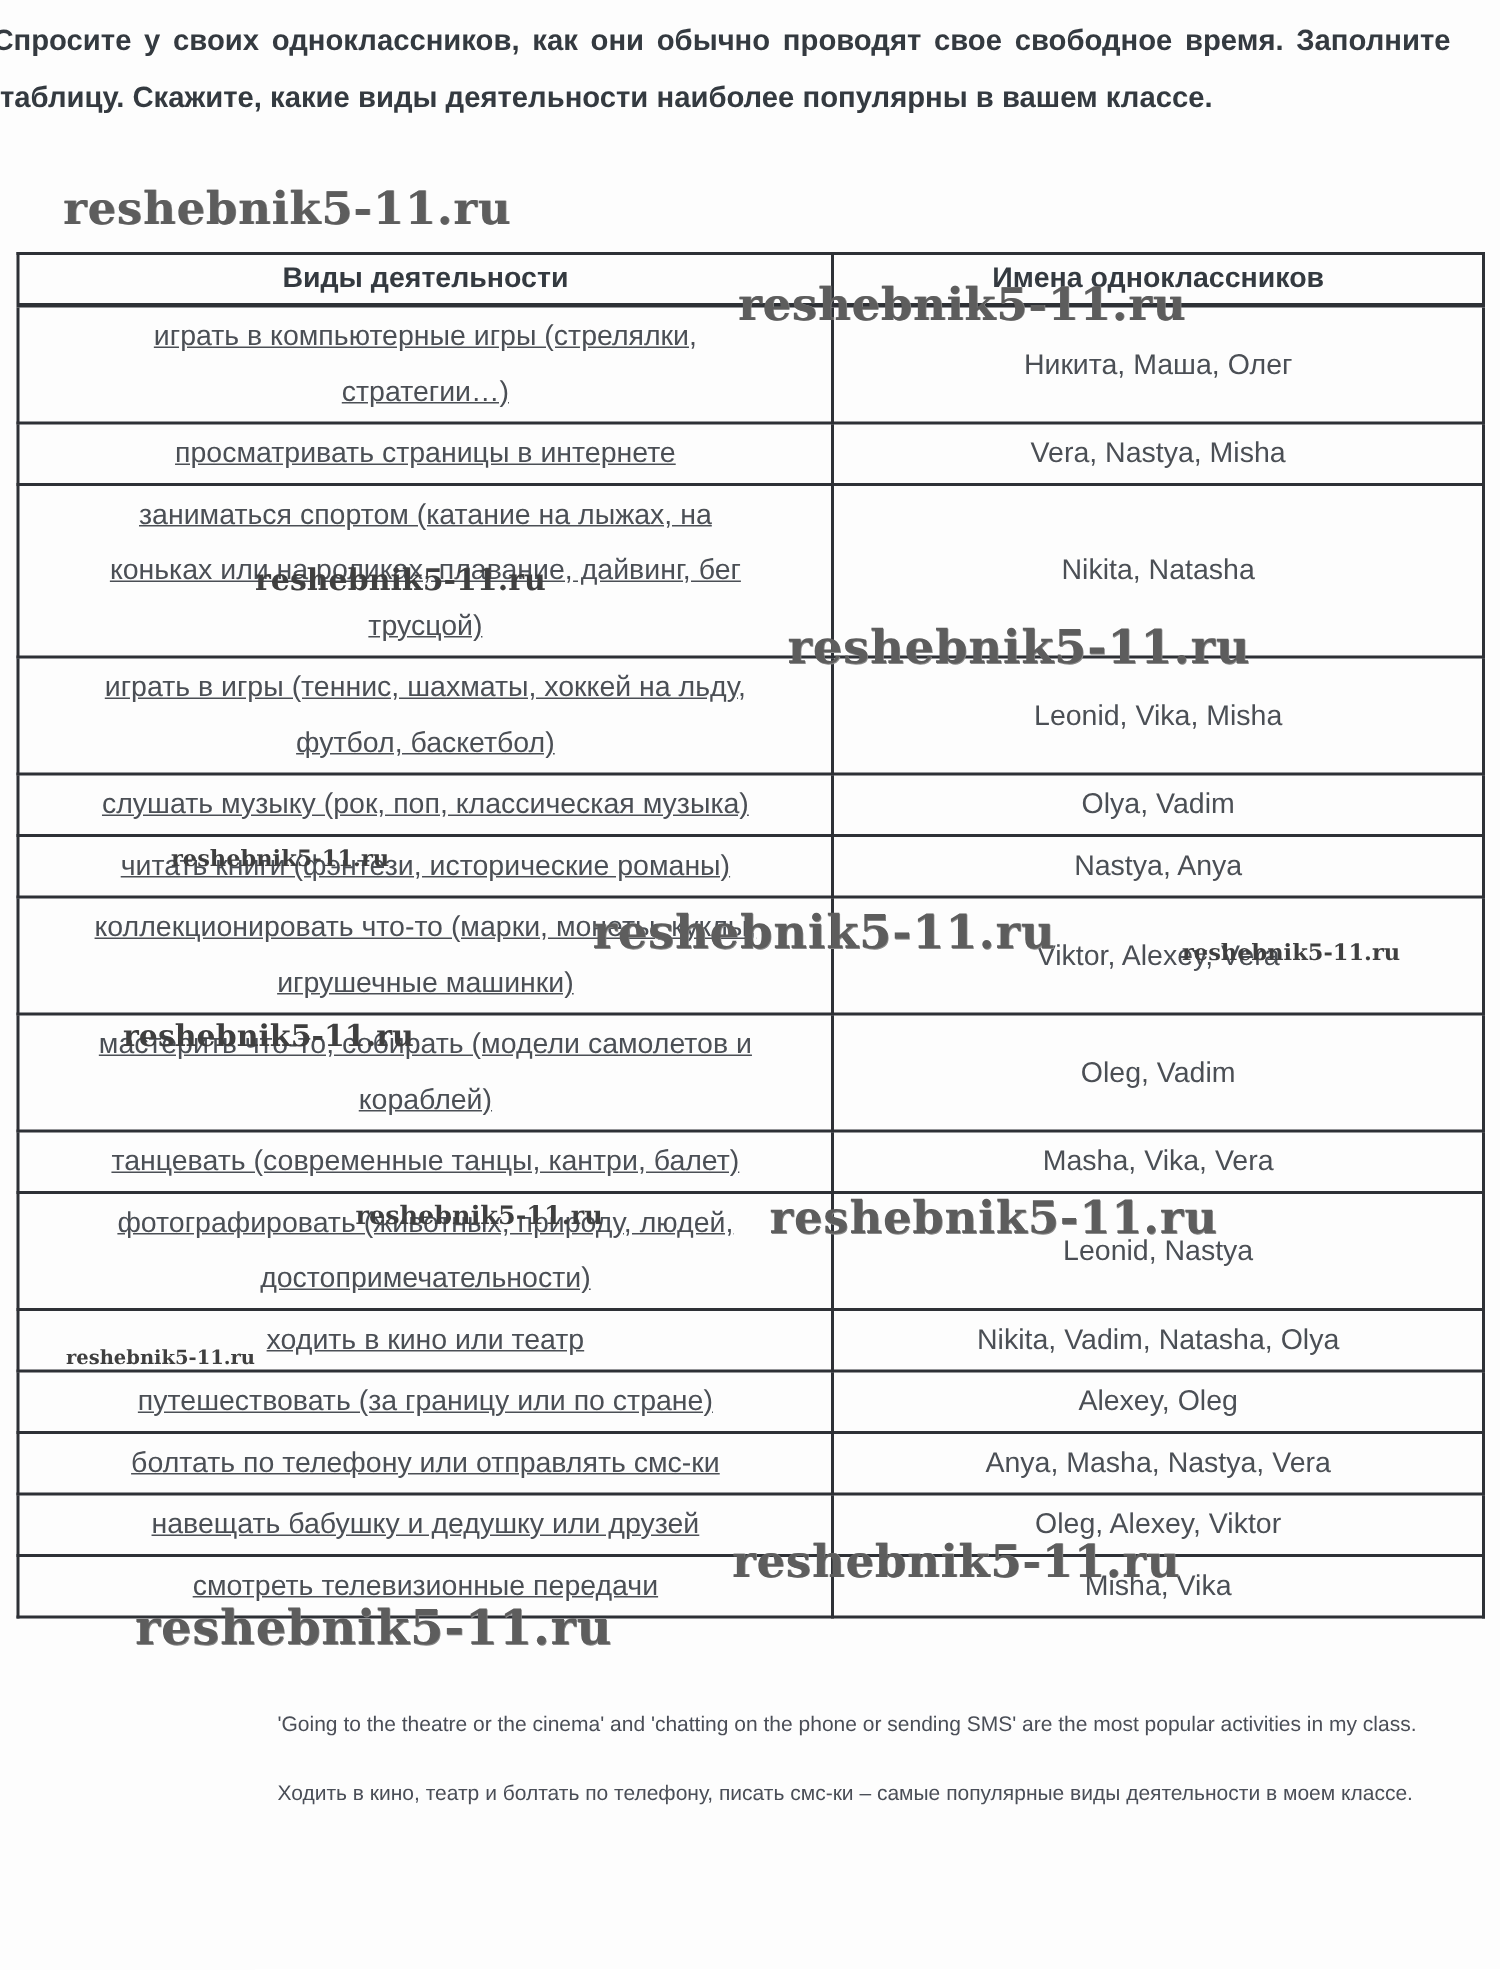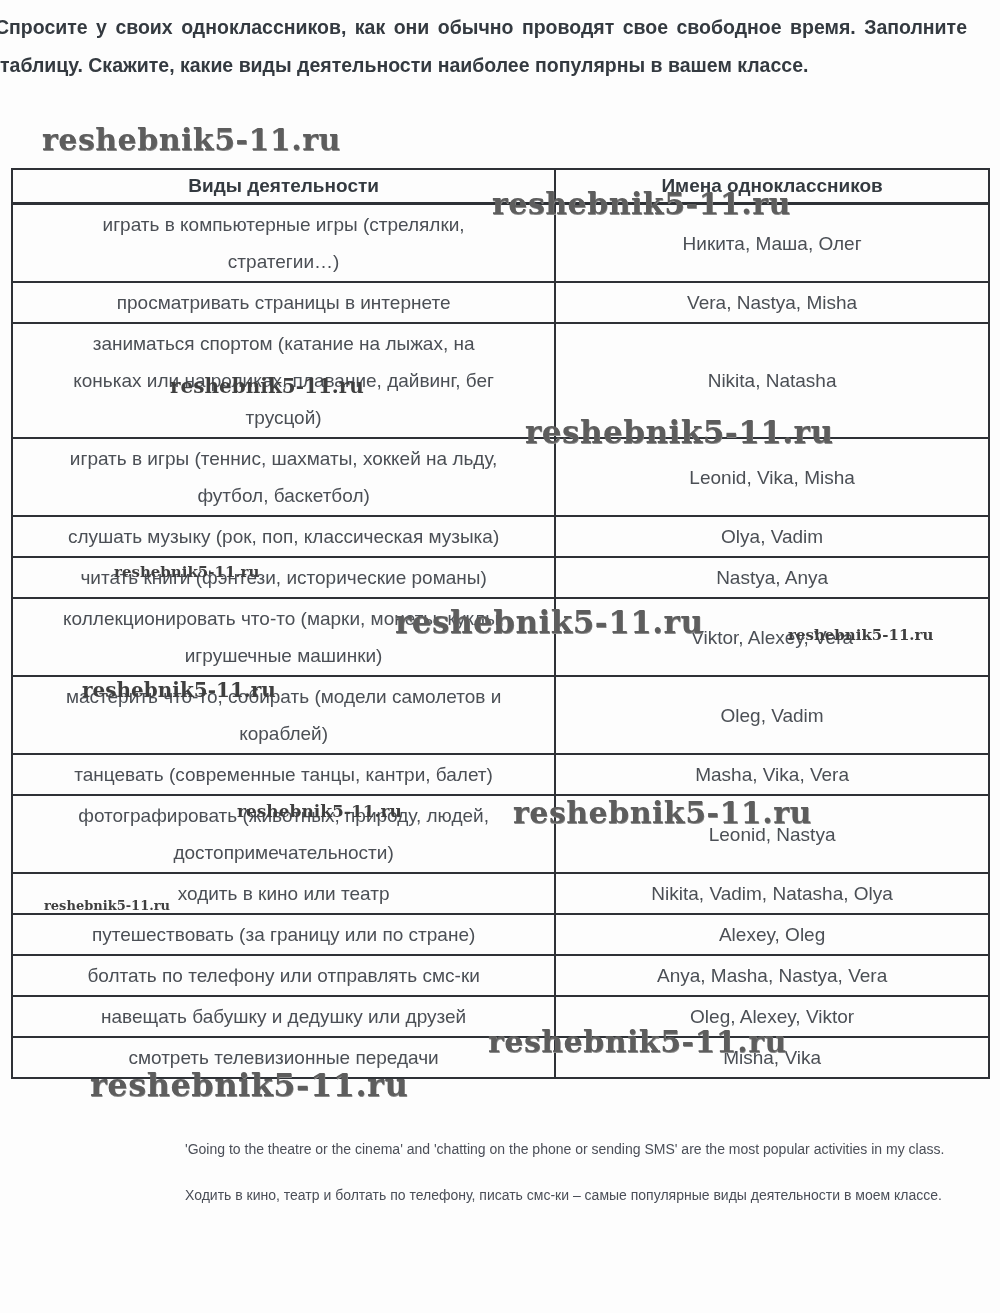--- a/index.html
+++ b/index.html
@@ -30,21 +30,21 @@
   table.activities th{
     border:2px solid #2e3136;border-bottom-width:3px;
     height:32px;font-size:19px;font-weight:bold;color:#343a40;
     text-align:center;vertical-align:middle;padding:0 4px;
   }
   table.activities td{
     border:2px solid #2e3136;
     font-size:19px;line-height:37px;color:#4b4f55;
     text-align:center;vertical-align:middle;padding:1px 6px;
   }
-  td.activity-cell{white-space:pre-line;}
+  td.activity-cell{white-space:pre-line;text-decoration:underline;}
   
   .conclusion{
     position:absolute;top:1126px;left:103px;right:33px;
     font-size:14px;line-height:46px;color:#4a4e57;
     text-align:justify;
   }
   .conclusion p{margin:0;text-indent:82px;}
   
   .wm{
     position:absolute;

